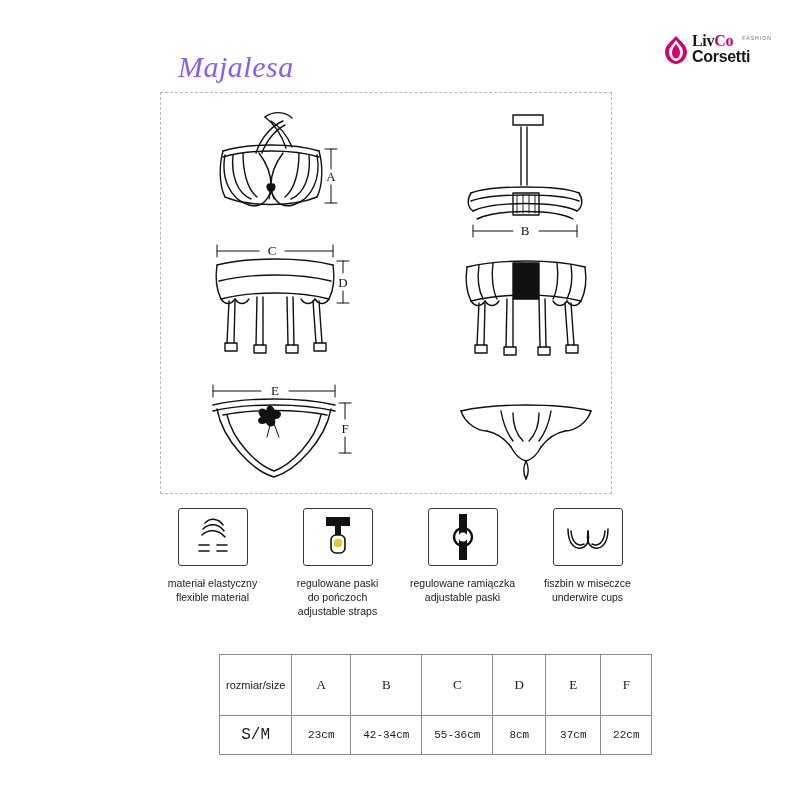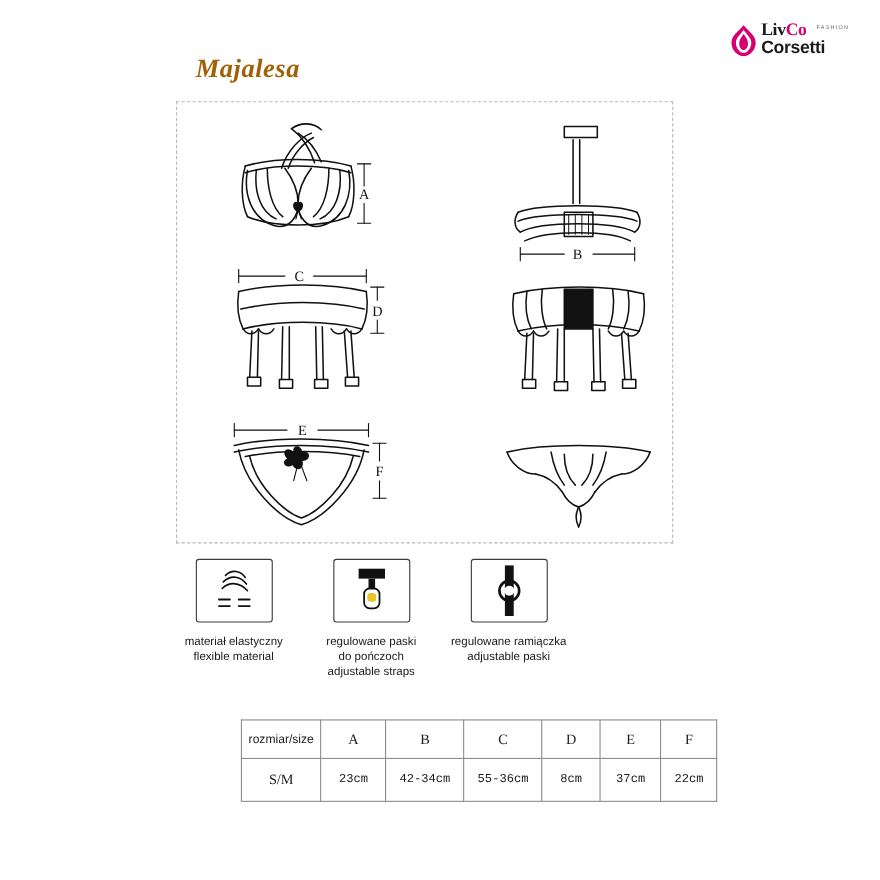--- a/index.html
+++ b/index.html
@@ -12,21 +12,21 @@
     background: #ffffff;
     font-family: "Liberation Sans", sans-serif;
     color: #1a1a1a;
     position: relative;
     overflow: hidden;
   }
 
   
   .logo {
     position: absolute;
-    top: 20px;
+    top: 33px;
     right: 28px;
     width: 110px;
     height: 40px;
   }
   .logo-mark {
     position: absolute;
     left: 0;
     top: 2px;
     width: 28px;
     height: 30px;
@@ -61,24 +61,24 @@
     top: 2px;
   }
 
   
   .product-title {
     position: absolute;
     left: 178px;
     top: 50px;
     font-family: "Liberation Serif", serif;
     font-style: italic;
-    font-weight: bold;
-    font-size: 24px;
+    font-weight: normal;
+    font-size: 30px;
     letter-spacing: 0.5px;
-    color: #a16207;
+    color: #8b5cf6;
   }
 
   
   .illus-frame {
     position: absolute;
     left: 160px;
     top: 92px;
     width: 452px;
     height: 402px;
     border: 1px dashed #b9b9b9;
@@ -136,31 +136,31 @@
     color: #1a1a1a;
   }
   .size-table thead td {
     height: 26px;
     font-family: "Liberation Serif", serif;
     font-size: 13px;
   }
   .size-table thead td.hdr-label {
     font-family: "Liberation Sans", sans-serif;
     font-size: 11px;
-    padding: 4px 6px;
+    padding: 17px 6px;
   }
   .size-table tbody td {
     height: 38px;
     font-family: Liberation Mono, monospace;
     font-size: 11px;
     padding: 0 5px;
   }
   .size-table tbody td.row-label {
-    font-family: Liberation Serif, serif;
-    font-size: 13px;
+    font-family: Liberation Mono, monospace;
+    font-size: 16px;
     width: 58px;
   }
   .col-a { width: 56px; }
   .col-b { width: 68px; }
   .col-c { width: 68px; }
   .col-d { width: 50px; }
   .col-e { width: 52px; }
   .col-f { width: 48px; }
 </style>
 </head>
@@ -425,20 +425,34 @@
       <svg width="68" height="56" viewBox="0 0 68 56">
         <rect x="30" y="5" width="8" height="46" fill="#111"></rect>
         <circle cx="34" cy="28" r="9" fill="none" stroke="#111" stroke-width="2.4"></circle>
         <circle cx="34" cy="28" r="4.5" fill="#ffffff"></circle>
       </svg>
     </div>
     <div class="feature-label">regulowane ramiączka
 adjustable paski</div>
   </div>
 
+  <div class="feature">
+    <div class="feature-box">
+      <svg width="68" height="56" viewBox="0 0 68 56">
+        <g fill="none" stroke="#111" stroke-width="1.5" stroke-linecap="round">
+          <path d="M14 20 C14 36, 22 42, 30 38 C35 35, 35 28, 34 22"></path>
+          <path d="M54 20 C54 36, 46 42, 38 38 C33 35, 33 28, 34 22"></path>
+          <path d="M17 22 C18 34, 24 38, 30 35"></path>
+          <path d="M51 22 C50 34, 44 38, 38 35"></path>
+        </g>
+      </svg>
+    </div>
+    <div class="feature-label">fiszbin w miseczce
+underwire cups</div>
+  </div>
 
 </div>
 
 <table class="size-table">
   <thead>
     <tr>
       <td class="hdr-label">rozmiar/size</td>
       <td class="col-a">A</td>
       <td class="col-b">B</td>
       <td class="col-c">C</td>

